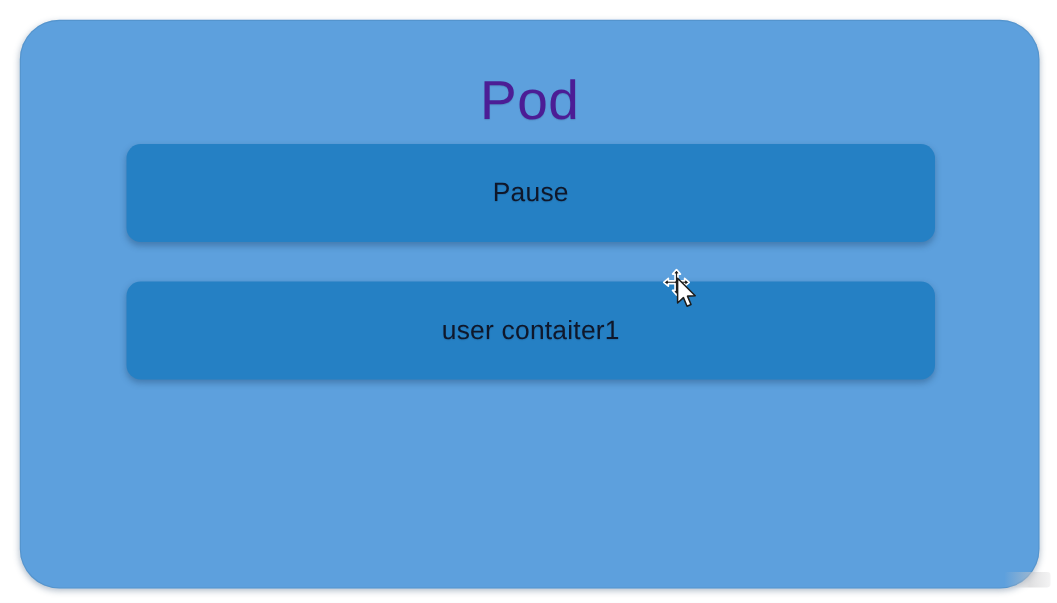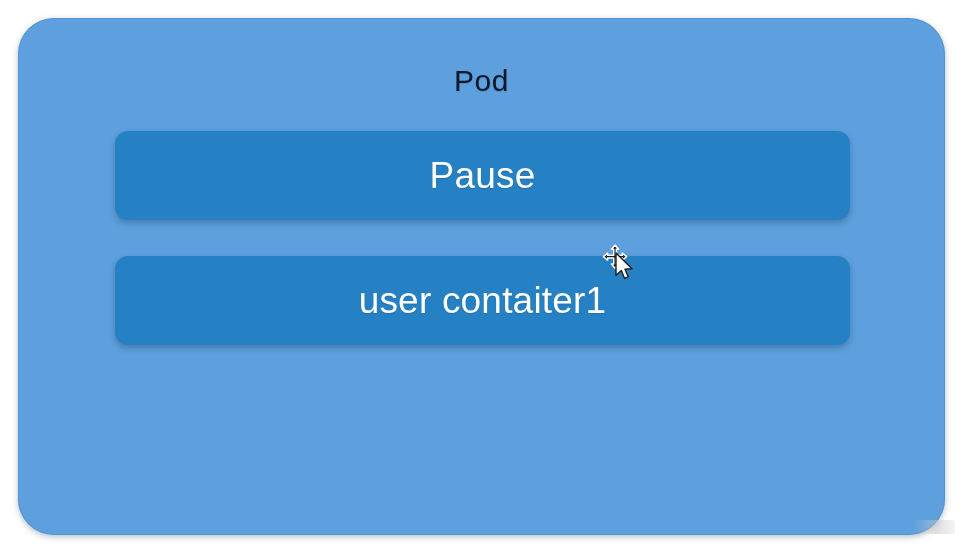--- a/index.html
+++ b/index.html
@@ -34,22 +34,22 @@
                 inset 0 0 0 1px rgba(70, 125, 175, 0.35);
     box-sizing: border-box;
   }
 
   .pod-title {
     position: absolute;
     left: 0;
     top: 48px;
     width: 100%;
     text-align: center;
-    color: #0f172a;
-    font-size: 30px;
+    color: #4c1d95;
+    font-size: 50px;
     font-weight: 400;
     letter-spacing: 0.5px;
     line-height: 1;
     font-family: "Liberation Sans", sans-serif;
     text-shadow: 0 1px 1px rgba(40, 80, 120, 0.25);
   }
 
   
   .container-box {
     position: absolute;
@@ -63,22 +63,22 @@
     align-items: center;
     justify-content: center;
     box-sizing: border-box;
   }
 
   .container-box.box-1 { top: 113px; }
   .container-box.box-2 { top: 238px; align-items: center; }
   .container-box.box-3 { top: 372px; }
 
   .container-label {
-    color: #ffffff;
-    font-size: 37px;
+    color: #0f172a;
+    font-size: 24px;
     font-weight: 400;
     line-height: 1;
     letter-spacing: 0.2px;
     font-family: "Liberation Sans", sans-serif;
     text-shadow: 0 1px 1px rgba(20, 60, 100, 0.22);
     white-space: nowrap;
   }
 
   
   .cursor-layer {

